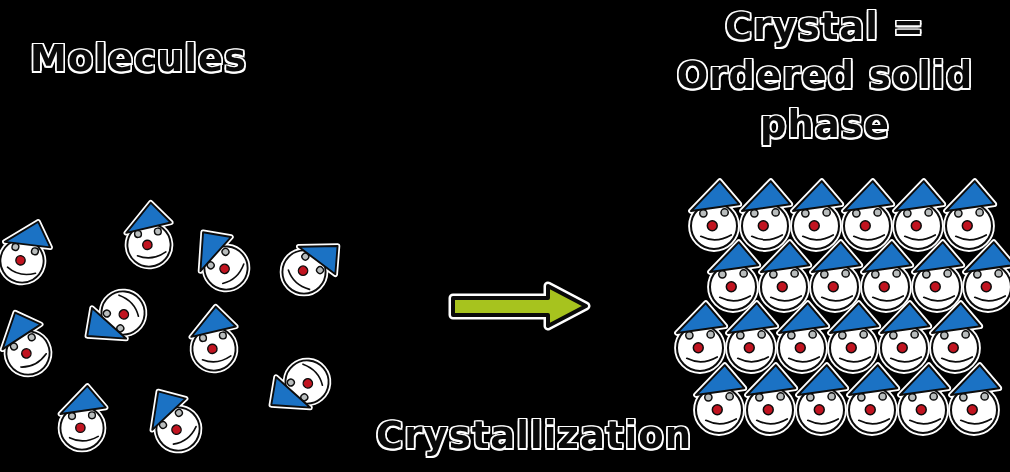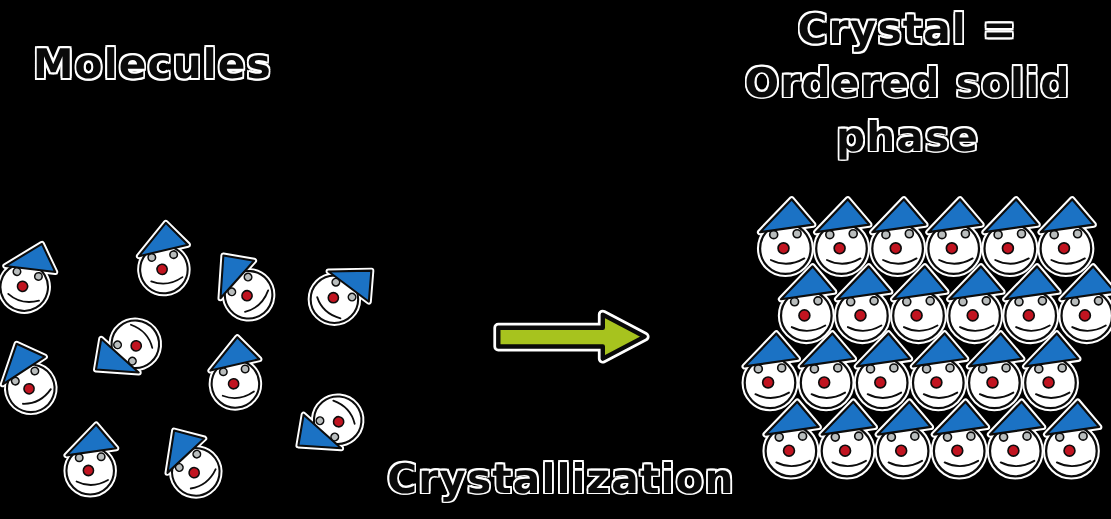--- a/index.html
+++ b/index.html
@@ -18,21 +18,21 @@
     text-shadow:
       -1.5px -1.5px 0 #fff, 1.5px -1.5px 0 #fff,
       -1.5px  1.5px 0 #fff, 1.5px  1.5px 0 #fff,
       -1.5px  0    0 #fff, 1.5px  0    0 #fff,
        0   -1.5px  0 #fff, 0      1.5px 0 #fff;
     z-index:3;
     white-space:nowrap;
   }
   .left-title{left:30px;top:34px;font-size:37px;line-height:49px;}
   .right-title{left:635px;top:2px;width:380px;font-size:37px;line-height:49px;text-align:center;}
-  .process-label{left:352px;top:414px;width:340px;font-size:37px;text-align:left;}
+  .process-label{left:352px;top:414px;width:340px;font-size:37px;text-align:right;}
   .layer{position:absolute;left:0;top:0;z-index:1;}
   .arrow-svg{position:absolute;left:440px;top:278px;z-index:2;}
 </style>
 </head>
 <body>
 
 <div class="canvas" style="--bg: #000000;">
 
   <div class="title left-title">
     <div>Molecules</div>

